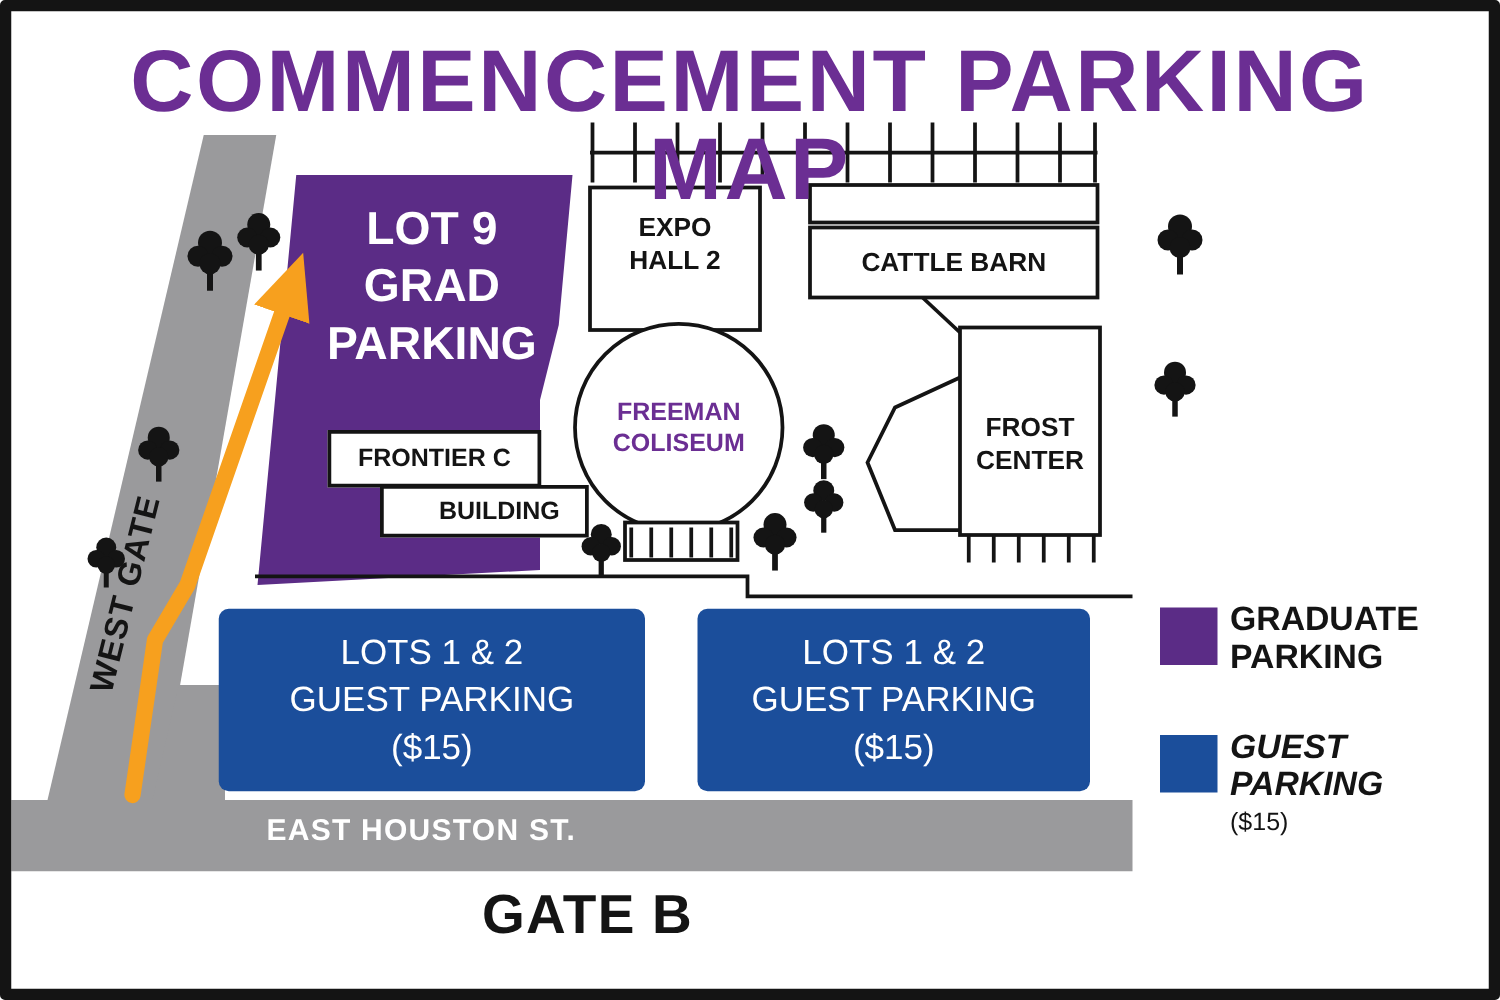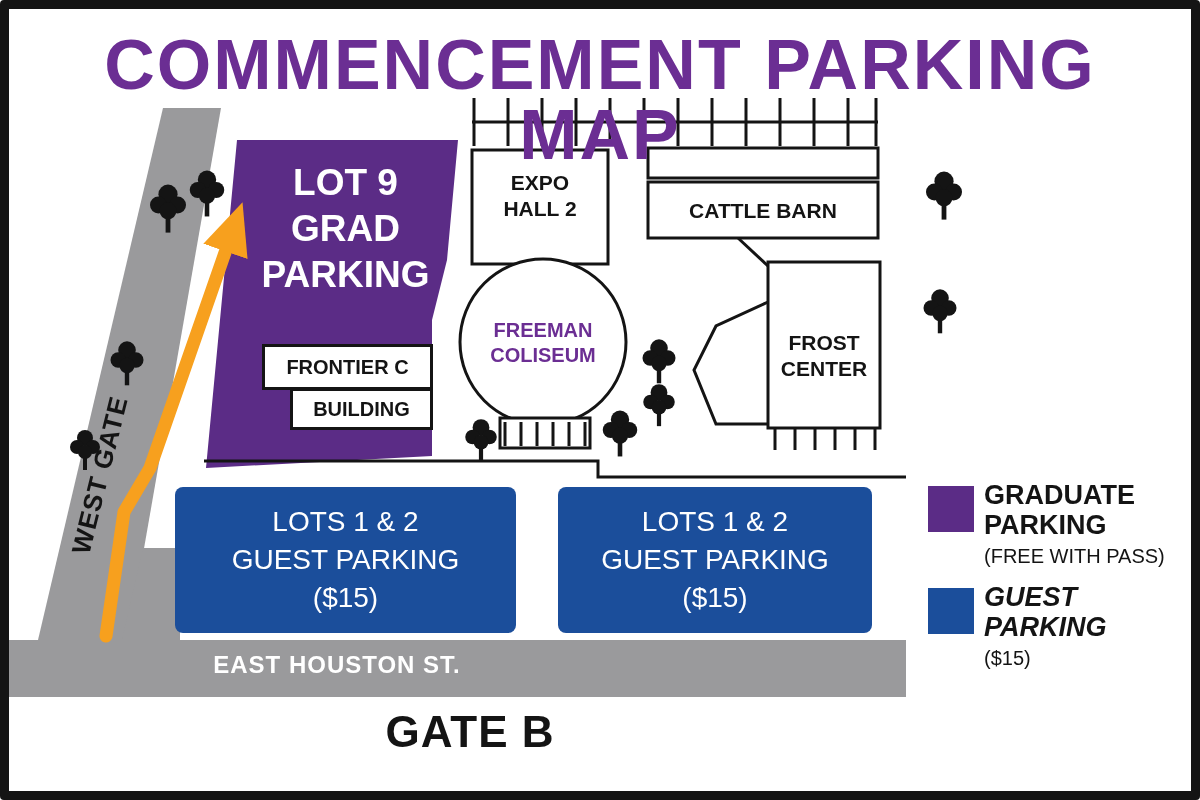--- a/index.html
+++ b/index.html
@@ -11,21 +11,21 @@
 
   #title{top:30px;left:15px;right:15px;font-size:70px;letter-spacing:2px;line-height:1;color:#6B2E93;}
   #lot9-label{left:243px;top:160px;width:205px;font-size:37px;line-height:1.24;color:#fff;}
   #expo-label{left:476px;top:170px;width:128px;font-size:21px;color:#141414;}
   #cattle-label{left:650px;top:198px;width:226px;font-size:21px;color:#141414;}
   #freeman-label{left:468px;top:318px;width:150px;font-size:20px;color:#6B2E93;}
   #frost-label{left:770px;top:330px;width:108px;font-size:21px;color:#141414;}
 
   .box{position:absolute;z-index:10;background:#fff;border:3px solid #141414;display:flex;align-items:center;justify-content:center;font-weight:bold;font-size:20px;color:#141414;}
   #frontier-box{left:262px;top:344px;width:165px;height:40px;}
-  #building-box{left:290px;top:388px;width:137px;height:36px;}
+  #building-box{left:304px;top:388px;width:137px;height:36px;padding-left:24px;}
 
   .guest-lot{position:absolute;z-index:10;background:#1B4E9B;border-radius:8px;display:flex;align-items:center;justify-content:center;color:#fff;font-weight:normal;font-size:28px;line-height:1.35;white-space:pre-line;text-align:center;}
   #guest-lot-west{left:175px;top:487px;width:341px;height:146px;}
   #guest-lot-east{left:558px;top:487px;width:314px;height:146px;}
 
   #west-gate-label{left:100px;top:475px;transform:translate(-50%,-50%) rotate(-76deg);font-size:26px;letter-spacing:1px;color:#141414;white-space:nowrap;}
   #east-houston-label{left:177px;top:650px;width:320px;font-size:24px;letter-spacing:1px;color:#fff;}
   #gate-b-label{left:320px;top:704px;width:300px;font-size:44px;letter-spacing:1px;color:#141414;}
 
   .swatch{position:absolute;z-index:10;width:46px;height:46px;}
@@ -116,21 +116,20 @@
 GUEST PARKING
 ($15)</div>
 
   <div class="lbl" id="west-gate-label">WEST GATE</div>
   <div class="lbl" id="east-houston-label">EAST HOUSTON ST.</div>
   <div class="lbl" id="gate-b-label">GATE B</div>
 
   <div class="swatch" id="legend-grad-swatch"></div>
   <div class="lbl legend-label" id="legend-grad-label">GRADUATE
 PARKING</div>
-  <div class="lbl legend-note" id="legend-grad-note">(FREE WITH PASS)</div>
 
   <div class="swatch" id="legend-guest-swatch"></div>
   <div class="lbl legend-label" id="legend-guest-label">GUEST
 PARKING</div>
   <div class="lbl legend-note" id="legend-guest-note">($15)</div>
 
   <div class="frame"></div>
 </div>
 
 </body></html>

